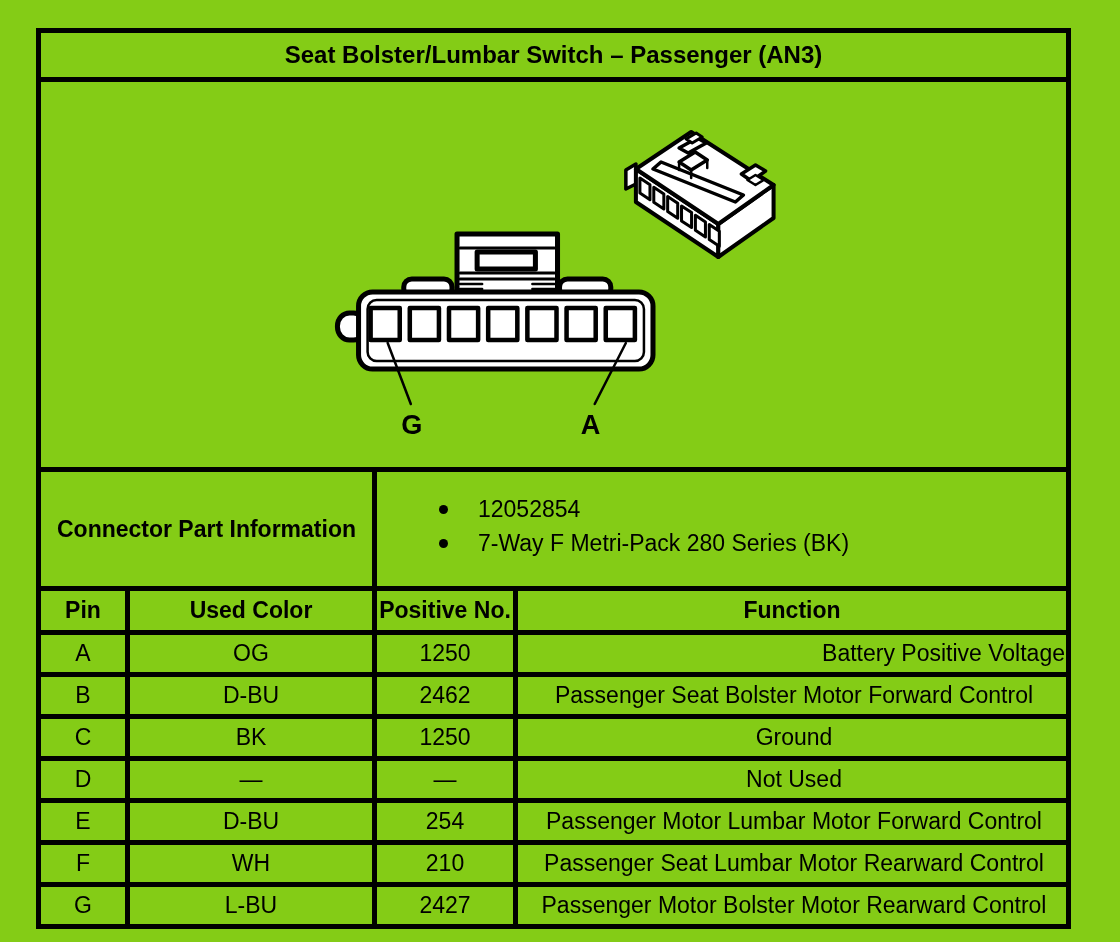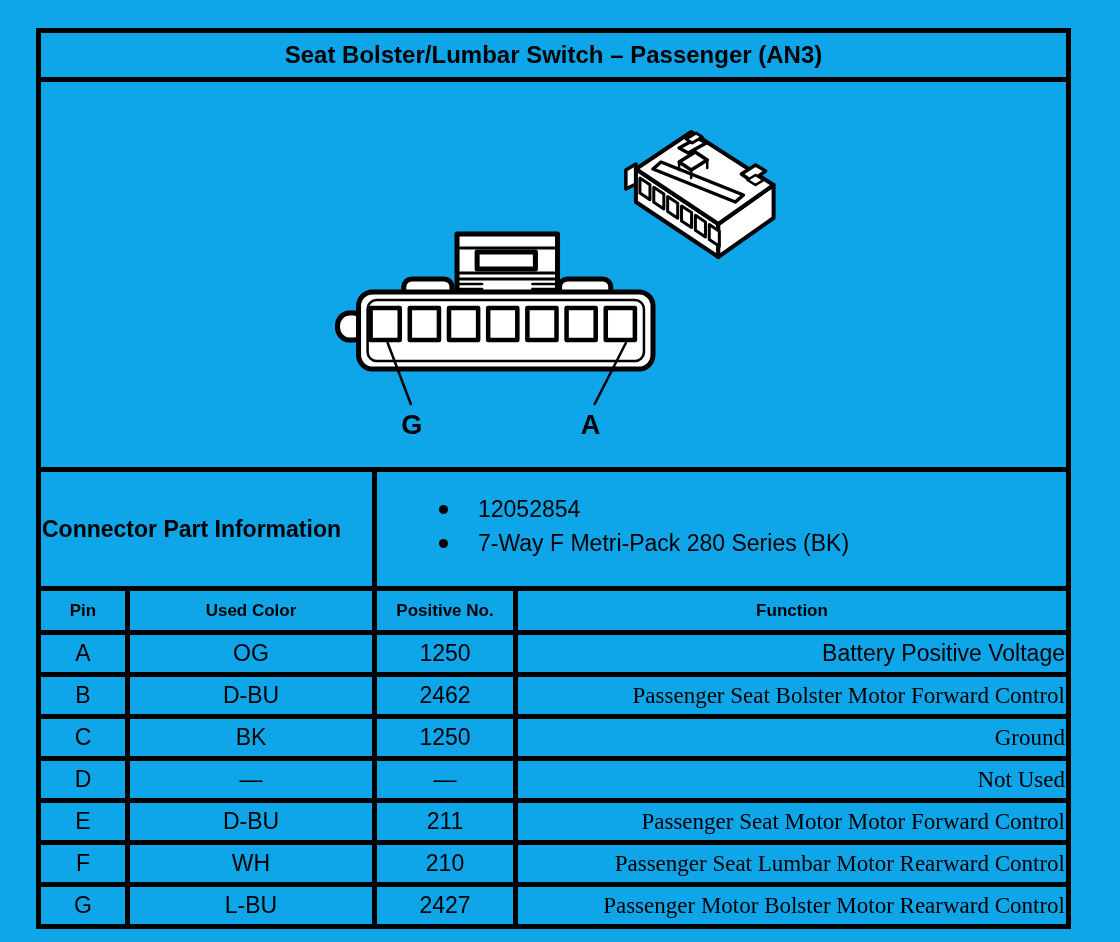--- a/index.html
+++ b/index.html
@@ -1,19 +1,19 @@
 <!DOCTYPE html>
 <html><head>
 <meta charset="utf-8">
 <style>
   html,body { margin:0; padding:0; background:#ffffff; }
   .page {
     position:relative;
     width:1120px; height:942px;
-    background:#0ea5e9;
+    background:#84cc16;
     font-family:"Liberation Sans", sans-serif;
     color:#000000;
   }
   table.conn-table {
     position:absolute; left:36px; top:28px;
     width:1030px;
     border-collapse:collapse;
     table-layout:fixed;
   }
   .conn-table td, .conn-table th {
@@ -24,39 +24,39 @@
   .title-cell {
     height:42px;
     text-align:center;
     font-weight:bold;
     font-size:24px;
   }
   .diagram-cell { height:385px; padding:0; }
   .diagram-cell svg { display:block; width:100%; height:385px; }
   .partinfo-label-cell {
     height:112px;
-    text-align:left;
+    text-align:center;
     vertical-align:middle;
     font-weight:bold;
     font-size:23px;
   }
   .partinfo-values-cell { vertical-align:top; padding:14px 0 0 52px; }
   ul.part-info-list { list-style:none; margin:10px; padding:0; }
   ul.part-info-list li {
     display:flex; align-items:center; gap:30px;
     font-size:23px; line-height:26px; margin-bottom:8px;
   }
   .dot { width:9px; height:9px; border-radius:50%; background:#000; flex:0 0 auto; }
   .header-row th {
-    height:37px; font-size:17px; font-weight:bold; text-align:center;
+    height:37px; font-size:23px; font-weight:bold; text-align:center;
   }
   .data-row td {
     height:35px; font-size:23px; text-align:center;
   }
-  .data-row td.fn-left { text-align:right; padding-left:5px;font-family:Liberation Serif, serif; }
+  .data-row td.fn-left { text-align:center; padding-left:5px; }
   .data-row td.fn-center { text-align:right; }
   .lbl { font-weight:bold; font-size:27px; }
 </style>
 </head>
 <body>
 
 <div class="page">
   <table class="conn-table">
     <colgroup>
       <col style="width:89px">
@@ -188,22 +188,22 @@
         </tr>
         <tr class="data-row">
           <td>D</td>
           <td>—</td>
           <td>—</td>
           <td class="fn-left">Not Used</td>
         </tr>
         <tr class="data-row">
           <td>E</td>
           <td>D-BU</td>
-          <td>211</td>
-          <td class="fn-left">Passenger Seat Motor Motor Forward Control</td>
+          <td>254</td>
+          <td class="fn-left">Passenger Motor Lumbar Motor Forward Control</td>
         </tr>
         <tr class="data-row">
           <td>F</td>
           <td>WH</td>
           <td>210</td>
           <td class="fn-left">Passenger Seat Lumbar Motor Rearward Control</td>
         </tr>
         <tr class="data-row">
           <td>G</td>
           <td>L-BU</td>

